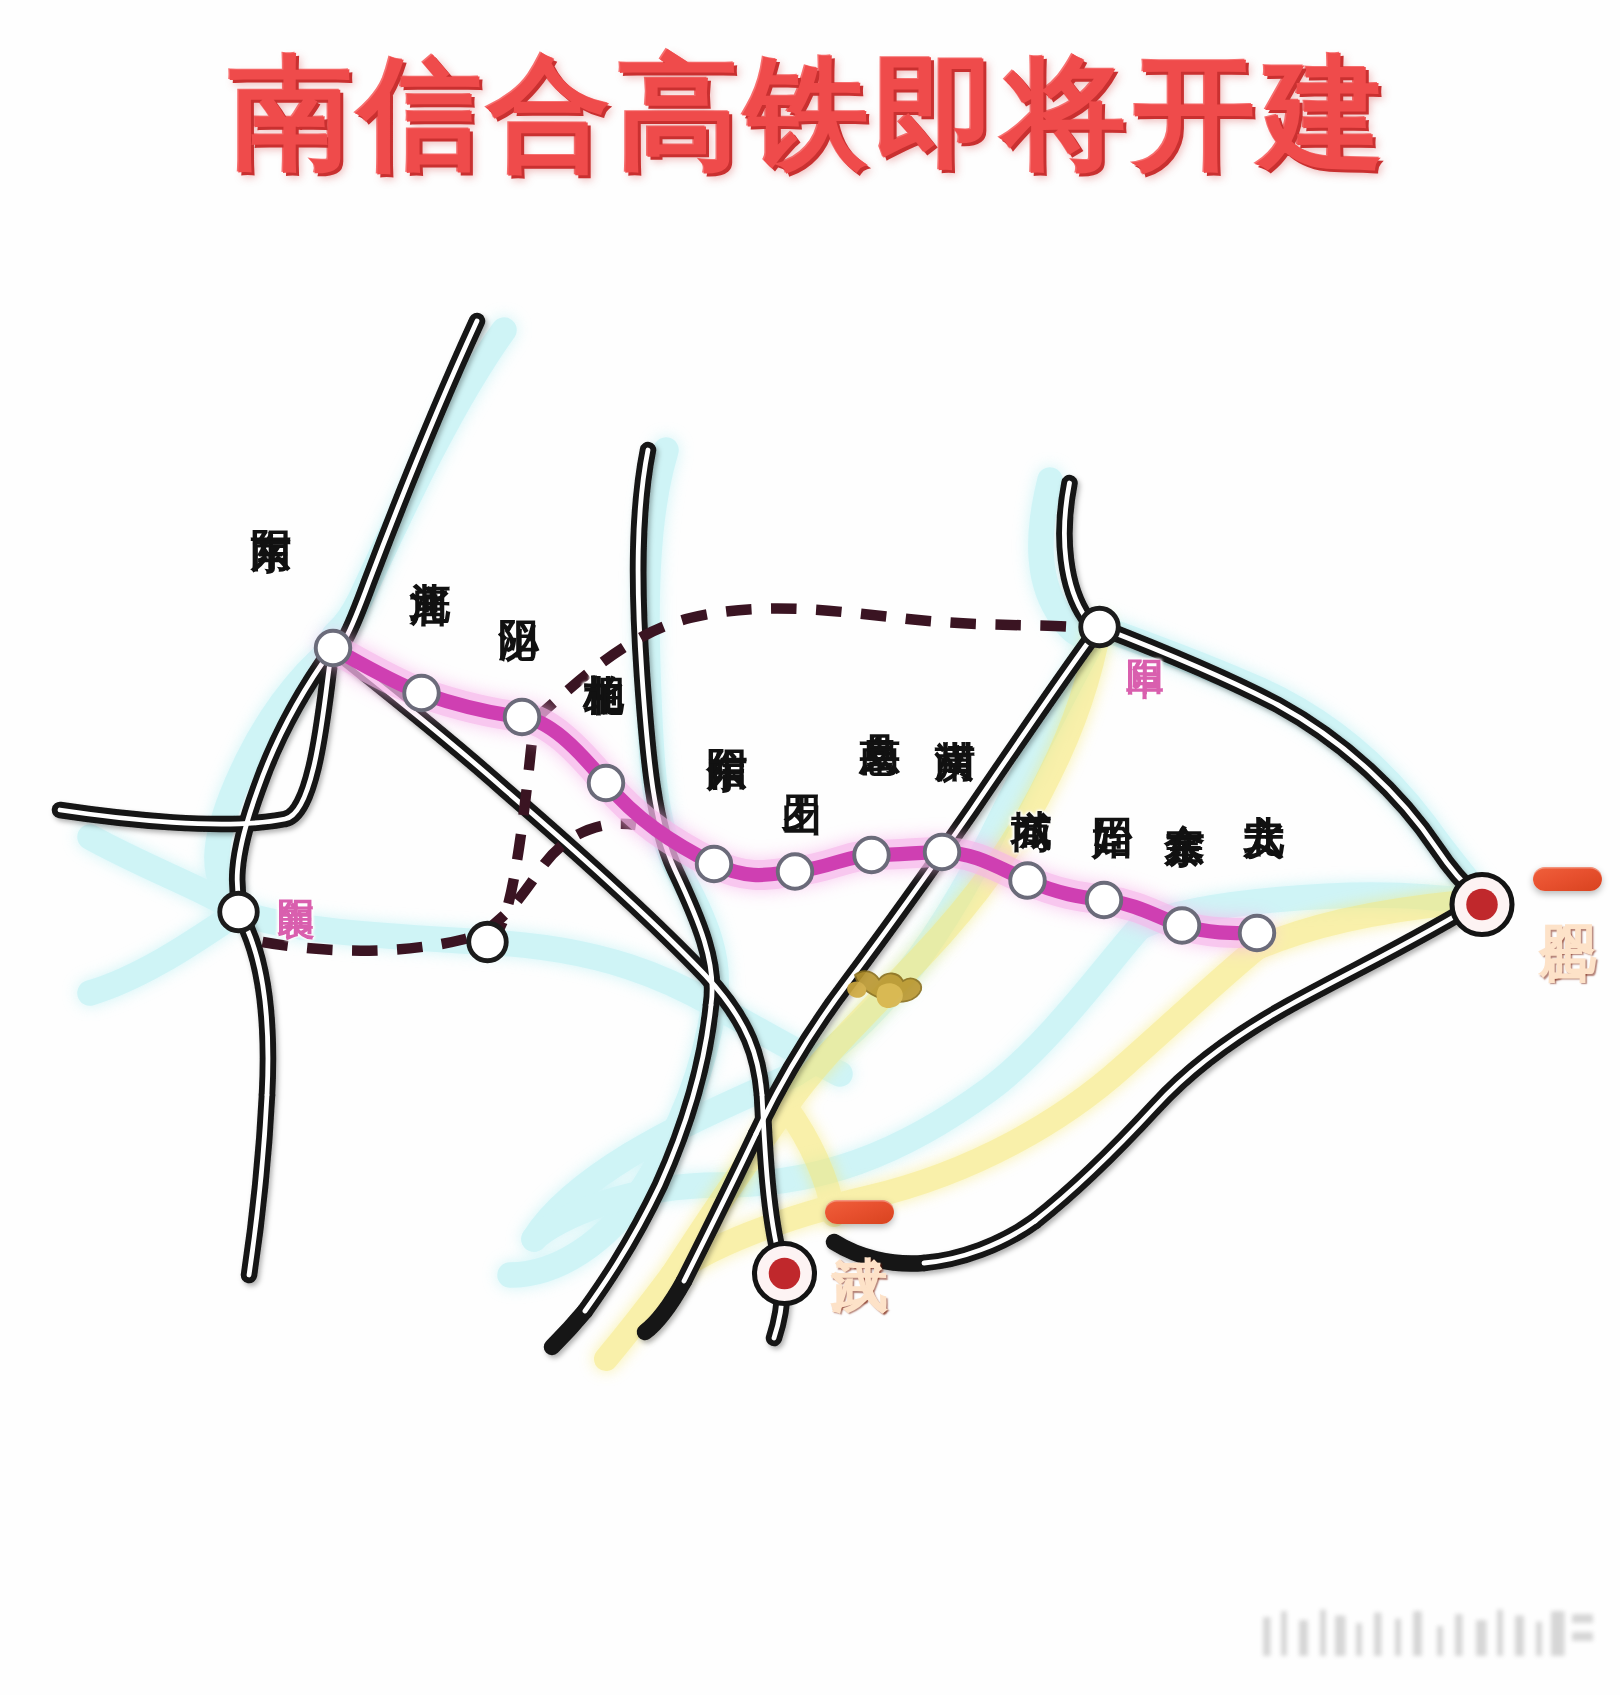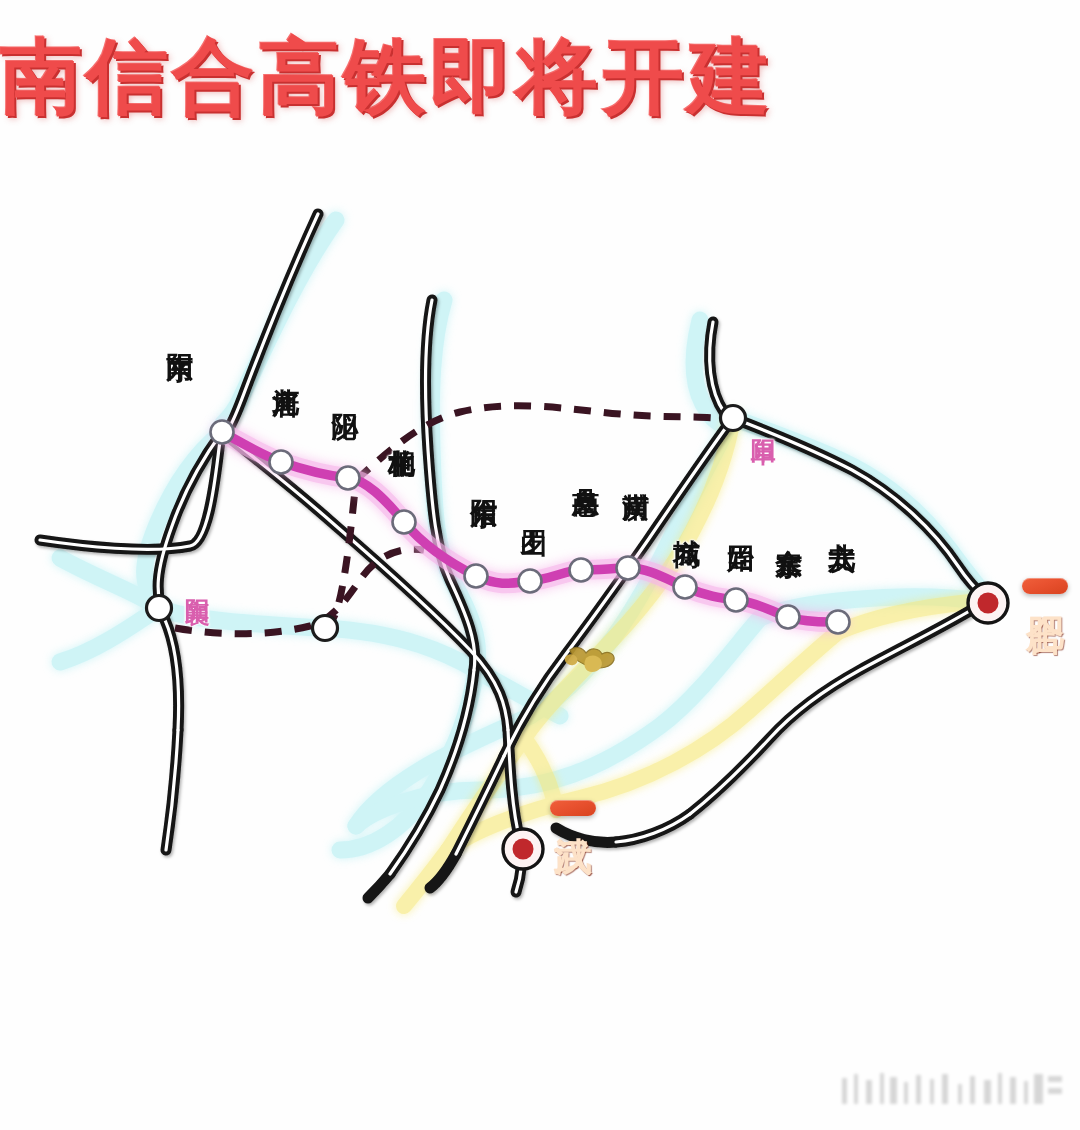--- a/index.html
+++ b/index.html
@@ -19,20 +19,21 @@
     width: 1080px;
     height: 1130px;
     background: #fefefe;
   }
   
   .title {
     position: absolute;
     top: 34px;
     left: 0;
     width: 1080px;
+    text-align: center;
     font-family: "DejaVu Sans", "Liberation Sans", sans-serif;
     font-size: 82px;
     font-weight: bold;
     color: #ef4b4b;
     letter-spacing: 4px;
     line-height: 1.05;
     text-shadow:
        2px 2px 0 #c93030,
        3px 3px 6px rgba(210,60,60,0.35),
       -1px -1px 0 #f87171;

